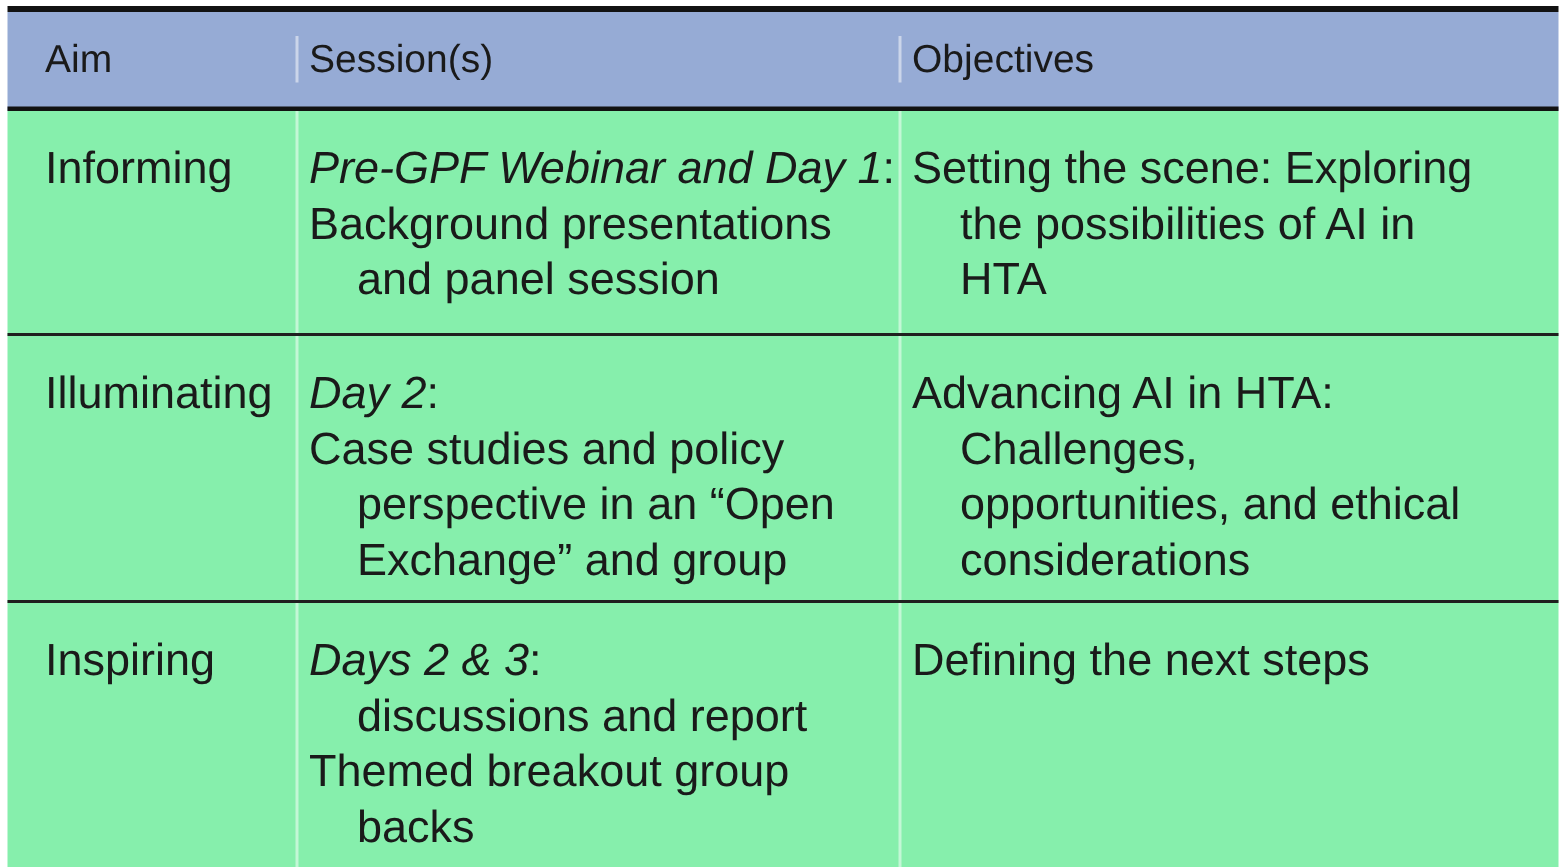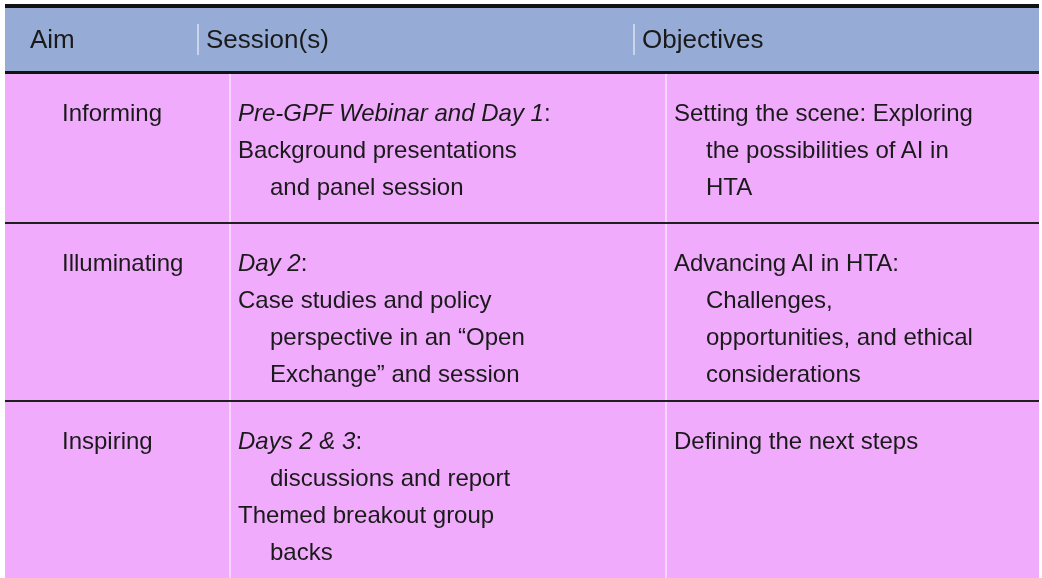--- a/index.html
+++ b/index.html
@@ -24,33 +24,32 @@
   .thead {
     display: flex;
     background: #96abd5;
     height: 63px;
     align-items: center;
     border-bottom: 3px solid #121212;
     font-size: 26px;
   }
   .trow {
     display: flex;
-    background: #f0abfc;
-    font-size: 24px;
+    background: #86efac;
+    font-size: 30px;
     line-height: 37px;
     box-sizing: border-box;
-    padding-left: 32px;
   }
   .trow + .trow { border-top: 2px solid #1f1f1f; }
   .trow.r1 { min-height: 148px; }
   .trow.r2 { min-height: 166px; }
   .trow.r3 { min-height: 173px; }
 
   .c1 { width: 192px; box-sizing: border-box; padding-left: 25px; flex: none; }
-  .c2 { width: 436px; box-sizing: border-box; padding-left: 7px; flex: none;
+  .c2 { width: 402px; box-sizing: border-box; padding-left: 7px; flex: none;
         border-left: 2px solid rgba(255,255,255,0.5); }
   .c3 { flex: 1; box-sizing: border-box; padding-left: 7px;
         border-left: 2px solid rgba(255,255,255,0.5); }
 
   .trow .c1, .trow .c2, .trow .c3 {
     padding-top: 20px;
     padding-bottom: 8px;
   }
   .line { white-space: nowrap; }
   .line.wrap { padding-left: 32px; }
@@ -85,21 +84,21 @@
   </div>
 
   <div class="trow r2">
     <div class="c1">
       <div class="line">Illuminating</div>
     </div>
     <div class="c2">
       <div class="line"><span class="session-title">Day 2</span><span class="session-colon">:</span></div>
       <div class="line">Case studies and policy</div>
       <div class="line wrap">perspective in an “Open</div>
-      <div class="line wrap">Exchange” and session</div>
+      <div class="line wrap">Exchange” and group</div>
     </div>
     <div class="c3">
       <div class="line">Advancing AI in HTA:</div>
       <div class="line wrap">Challenges,</div>
       <div class="line wrap">opportunities, and ethical</div>
       <div class="line wrap">considerations</div>
     </div>
   </div>
 
   <div class="trow r3">

